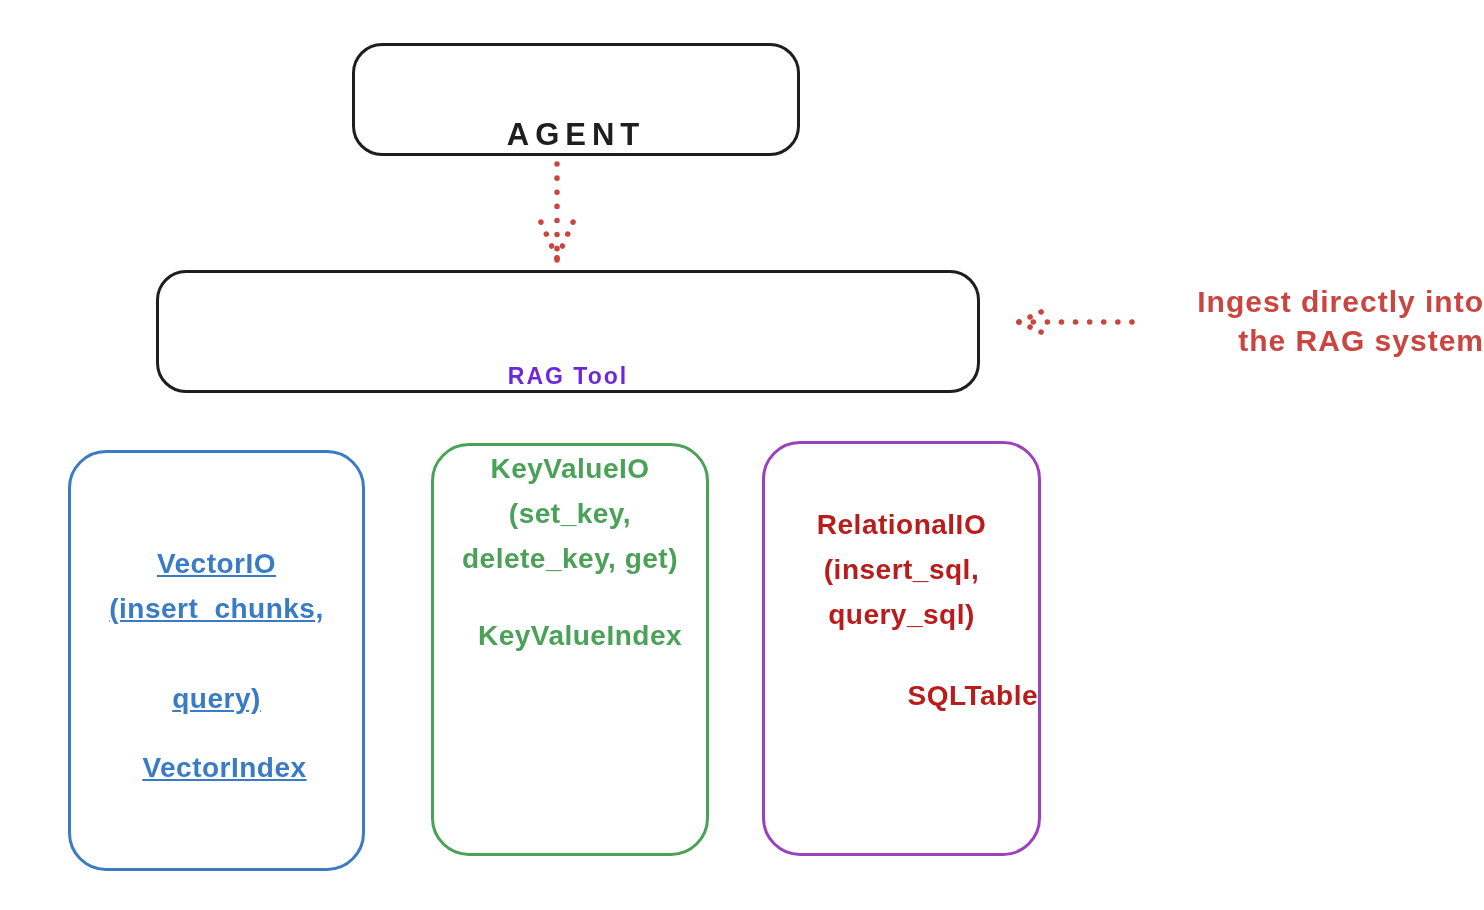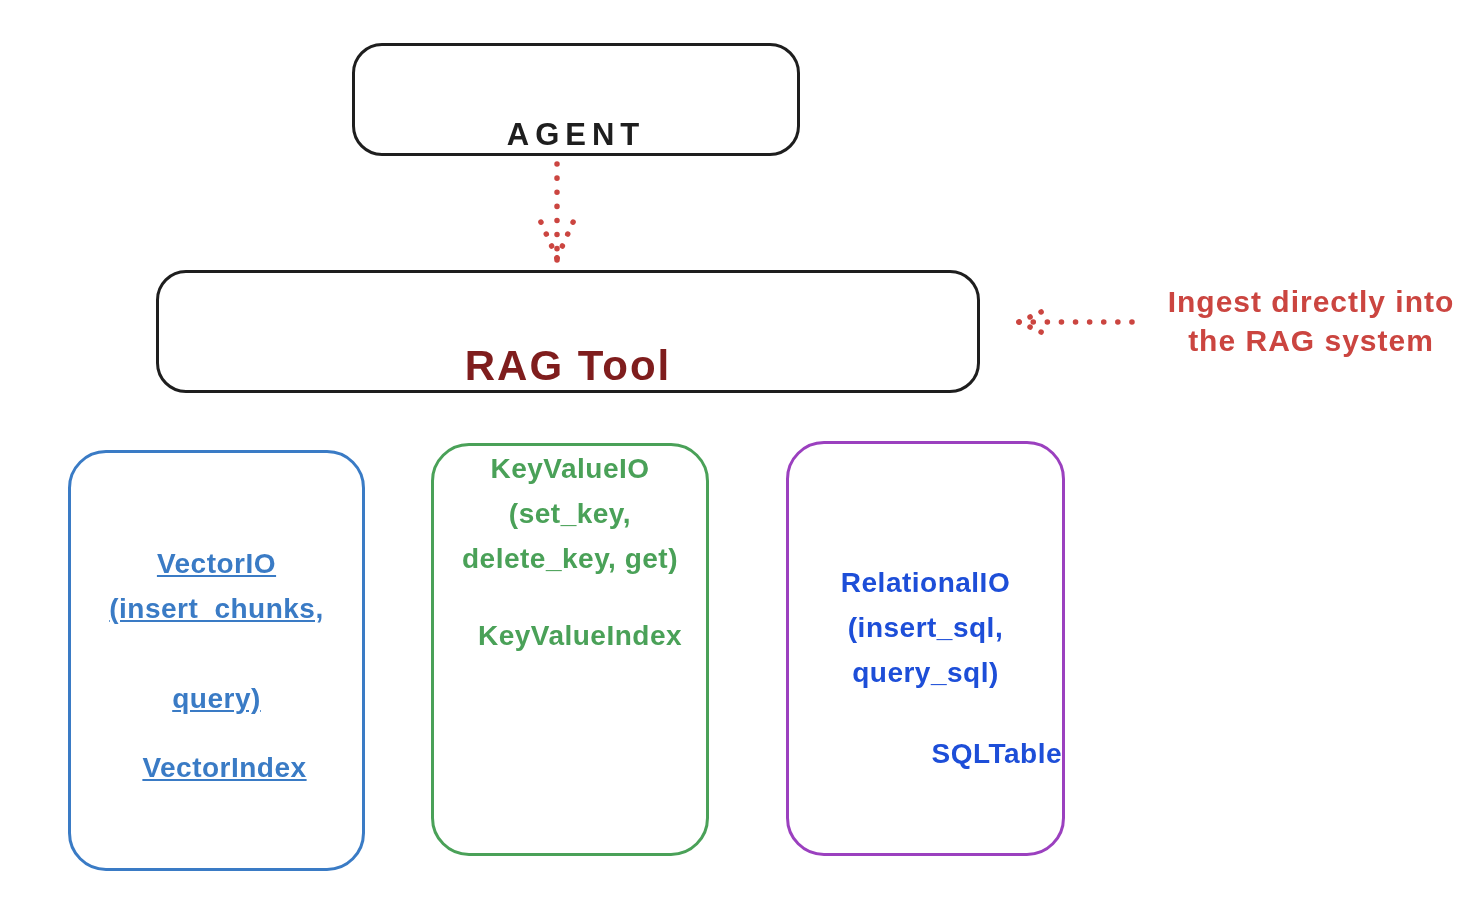--- a/index.html
+++ b/index.html
@@ -30,40 +30,40 @@
     font-weight: bold;
     letter-spacing: 6px;
     color: #1e1e1e;
   }
   .rag-box {
     left: 156px; top: 270px;
     width: 824px; height: 123px;
     border-radius: 30px;
   }
   .rag-box span {
-    font-size: 42px;
+    font-size: 23px;
     font-weight: bold;
     letter-spacing: 2px;
-    color: #7f1d1d;
+    color: #6d28d9;
   }
   .arrow-v {
     position: absolute;
     left: 525px; top: 158px;
     width: 64px; height: 108px;
   }
   .arrow-h {
     position: absolute;
     left: 1012px; top: 298px;
     width: 126px; height: 48px;
   }
   .annotation {
     position: absolute;
     left: 1138px; top: 282px;
     width: 346px;
-    text-align: center;
+    text-align: right;
     color: #cb4540;
     font-size: 30px;
     font-weight: bold;
     line-height: 39px;
     letter-spacing: 1px;
   }
   .node {
     position: absolute;
     background: #ffffff;
     border-style: solid;
@@ -87,25 +87,25 @@
   }
   .node-vector .idx { margin-top: 24px; padding-left: 16px; }
   .node-keyvalue {
     left: 431px; top: 443px;
     width: 278px; height: 413px;
     border-color: #4aa158;
     color: #4aa158;
   }
   .node-keyvalue .idx { margin-top: 32px; margin-left: 20px; }
   .node-relational {
-    left: 786px; top: 441px;
+    left: 762px; top: 441px;
     width: 279px; height: 415px;
     border-color: #9b40bf;
-    color: #1d4ed8;
-    padding-top: 116px;
+    color: #b91c1c;
+    padding-top: 58px;
   }
   .node-relational .idx { margin-top: 36px; text-align: right; }
 </style>
 </head>
 <body>
 
 <div class="canvas">
 
   <div class="box agent-box">
     <span>AGENT</span>

